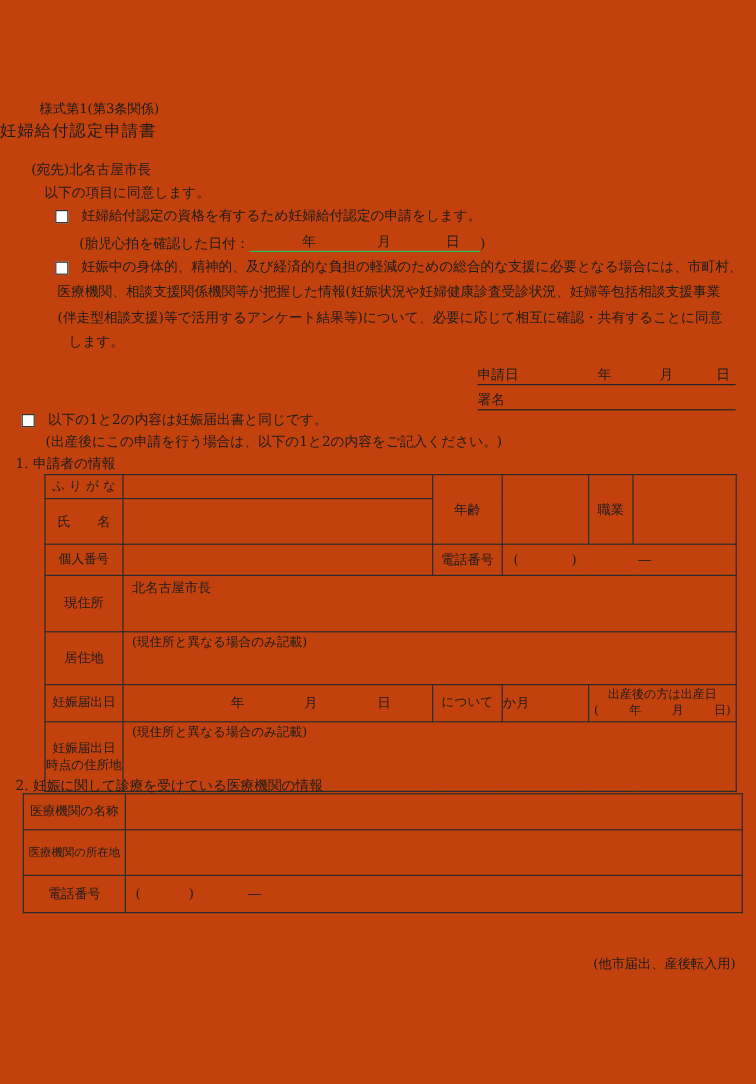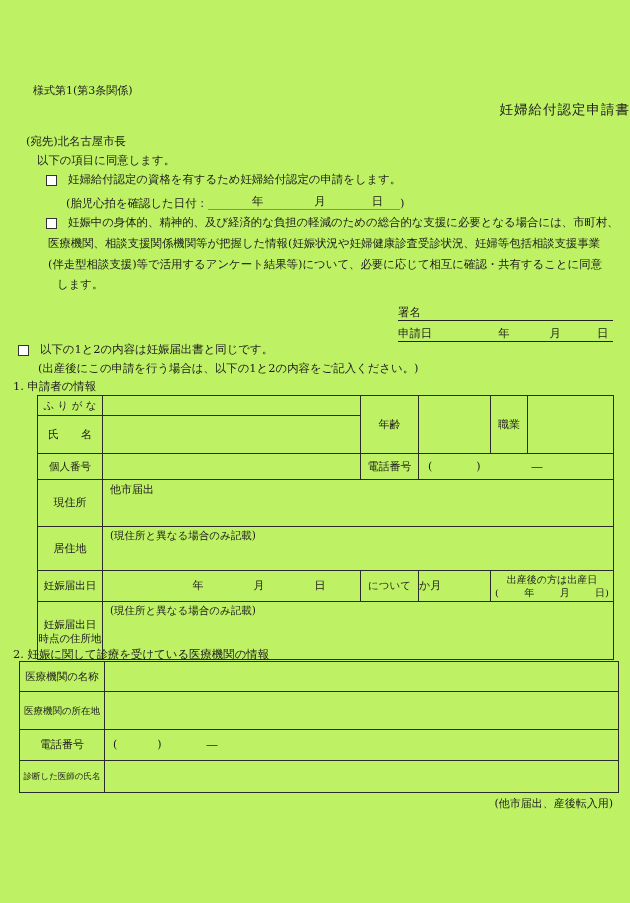--- a/index.html
+++ b/index.html
@@ -1,24 +1,24 @@
 <!DOCTYPE html>
 <html><head>
 <meta charset="utf-8">
 <style>
   html,body { margin:0; padding:0; background:#ffffff; }
   .page {
-    position:relative; width:630px; height:903px; background:#bef264;
+    position:relative; width:630px; height:903px; background:#c2410c;
     font-family:"DejaVu Serif","Liberation Serif",serif;
     color:#1c1c1c; font-size:11.4px; line-height:1.25;
     overflow:hidden;
   }
   
   .form-code { position:absolute; left:33px; top:84px; font-size:11px; }
-  .title { position:absolute; left:0; right:0; top:101px; text-align:right; font-size:13.5px; letter-spacing:1px; }
+  .title { position:absolute; left:0; right:0; top:101px; text-align:left; font-size:13.5px; letter-spacing:1px; }
   .addressee { position:absolute; left:26px; top:134px; }
   .consent-intro { position:absolute; left:37px; top:153px; }
 
   .checkbox {
     display:inline-block; width:9px; height:9px; border:1px solid #333;
     background:#fff; margin-right:11px; vertical-align:-1px; flex:none;
   }
   .cb-row { position:absolute; display:flex; align-items:flex-start; }
   .cb-row .checkbox { margin-top:3px; }
   .cb1 { left:46px; top:172px; }
@@ -114,28 +114,28 @@
   <div class="cb-row cb2">
     <span class="checkbox"></span>
     <span>妊娠中の身体的、精神的、及び経済的な負担の軽減のための総合的な支援に必要となる場合には、市町村、</span>
   </div>
   <div class="para-line pl3">(伴走型相談支援)等で活用するアンケート結果等)について、必要に応じて相互に確認・共有することに同意</div>
   <div class="para-line pl2">医療機関、相談支援関係機関等が把握した情報(妊娠状況や妊婦健康診査受診状況、妊婦等包括相談支援事業</div>
   <div class="para-line pl4">します。</div>
 
   <div class="sig-block">
     <div class="sig-row">
-      <span>署名</span>
-      <span class="sig-blank"></span>
-    </div>
-    <div class="sig-row">
       <span>申請日</span>
       <span class="ad-y">年</span>
       <span class="ad-m">月</span>
       <span class="ad-d">日</span>
+    </div>
+    <div class="sig-row">
+      <span>署名</span>
+      <span class="sig-blank"></span>
     </div>
   </div>
 
   <div class="cb-row cb3">
     <span class="checkbox"></span>
     <span>以下の1と2の内容は妊娠届出書と同じです。</span>
   </div>
   <div class="postnatal-note">(出産後にこの申請を行う場合は、以下の1と2の内容をご記入ください。)</div>
 
   <div class="sec-heading h1">1. 申請者の情報</div>
@@ -163,21 +163,21 @@
       <td></td>
     </tr>
     <tr class="r3">
       <td class="lbl fs105">個人番号</td>
       <td></td>
       <td class="lbl">電話番号</td>
       <td class="phoneval" colspan="3"><span class="ph-open">(</span><span class="ph-close">)</span><span class="ph-dash">―</span></td>
     </tr>
     <tr class="r4">
       <td class="lbl">現住所</td>
-      <td class="city-cell" colspan="5">他市届出</td>
+      <td class="city-cell" colspan="5">北名古屋市長</td>
     </tr>
     <tr class="r5">
       <td class="lbl">居住地</td>
       <td class="note-cell" colspan="5">(現住所と異なる場合のみ記載)</td>
     </tr>
     <tr class="r6">
       <td class="lbl fs105">妊娠届出日</td>
       <td>
         <div class="date-spread">
           <span>年</span>
@@ -220,22 +220,18 @@
       <td></td>
     </tr>
     <tr class="m2">
       <td class="lbl lbl-addr">医療機関の所在地</td>
       <td></td>
     </tr>
     <tr class="m3">
       <td class="lbl">電話番号</td>
       <td class="phoneval"><span class="ph-open">(</span><span class="ph-close">)</span><span class="ph-dash">―</span></td>
     </tr>
-    <tr class="m4">
-      <td class="lbl lbl-doctor">診断した医師の氏名</td>
-      <td></td>
-    </tr>
   </tbody>
     </table>
 
   <div class="footer-note">(他市届出、産後転入用)</div>
 
 </div>
 
 </body></html>

